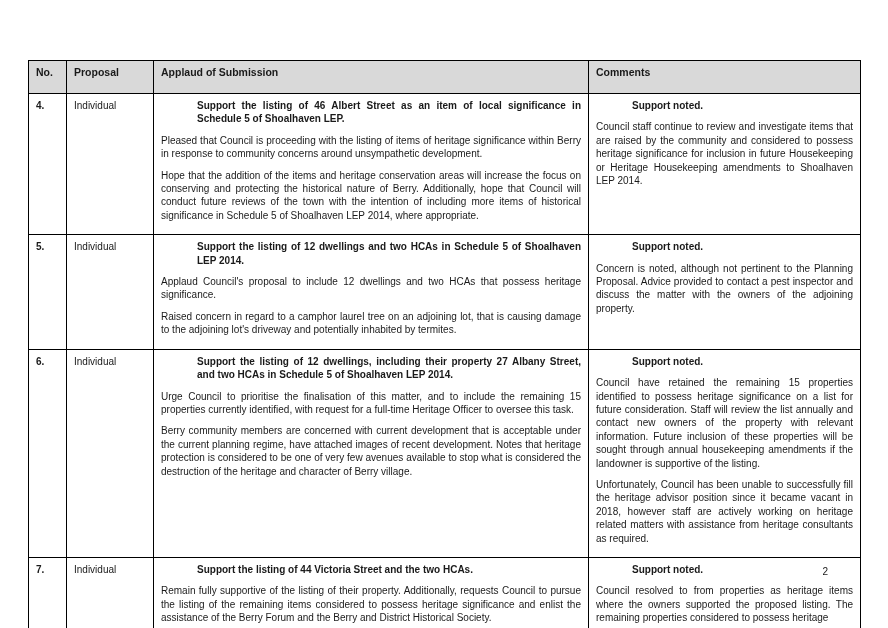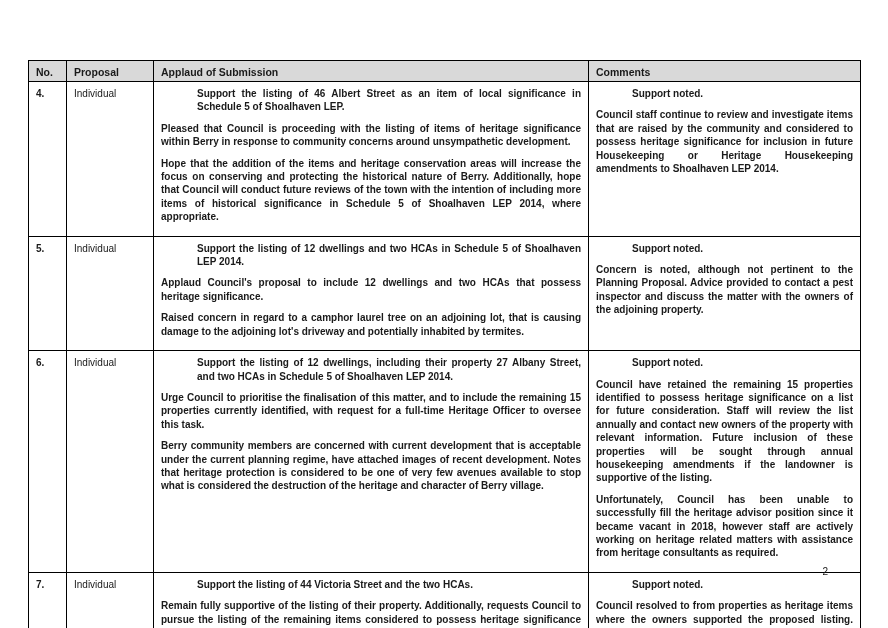--- a/index.html
+++ b/index.html
@@ -29,31 +29,30 @@
     line-height: 13.4px;
     overflow: hidden;
   }
   .doc-table thead th {
     background: #d9d9d9;
     text-align: left;
     font-weight: bold;
     font-size: 10.5px;
     height: 15px;
     padding-top: 5px;
-    padding-bottom: 0;
+    padding-bottom: 12px;
     margin-top: 44px;
   }
   .doc-table tbody tr:nth-child(1) td { height: 113px; }
   .doc-table tbody tr:nth-child(2) td { height: 89px; }
   .doc-table tbody tr:nth-child(3) td { height: 172px; }
   .doc-table tbody tr:nth-child(4) td { height: 52px; }
   .para {
     margin: 0 0 8px 0;
     text-align: justify;
-    font-weight: bold;
   }
   .para.bold { font-weight: bold; margin-left: 36px; }
   .cell-no, .cell-submitter { font-size: 10px; }
   .cell-no { font-weight: bold; }
   .page-number {
     position: absolute;
     right: 60px;
     top: 566px;
     font-size: 10px;
   }

